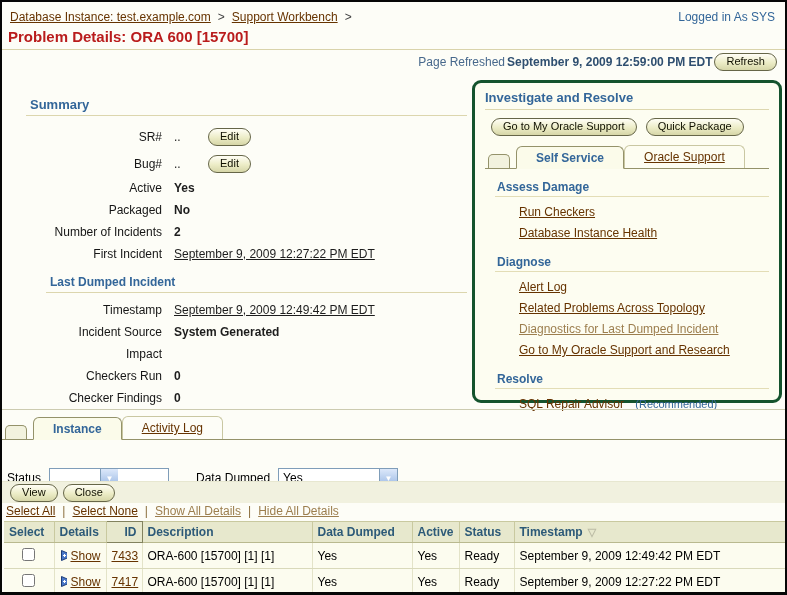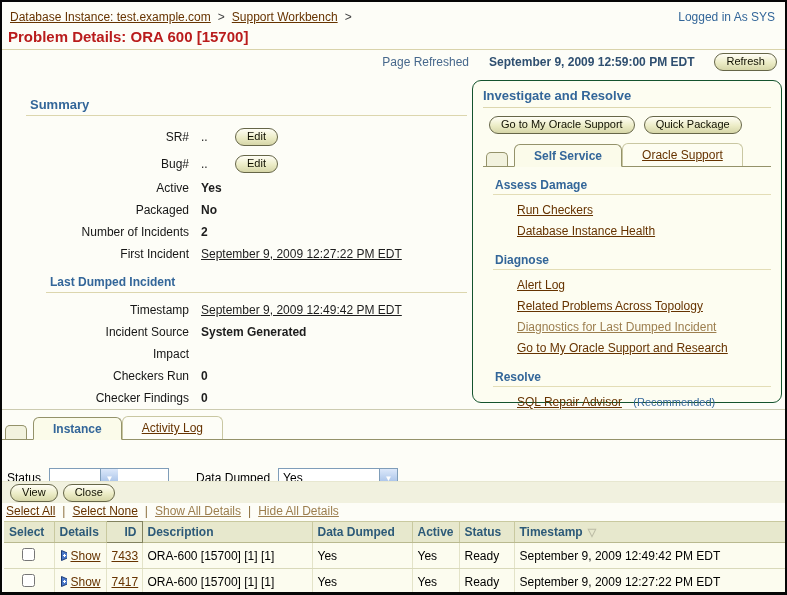--- a/index.html
+++ b/index.html
@@ -17,39 +17,39 @@
     border:1px solid #666648;border-radius:9px;
     padding:1px 11px 2px;font-size:11px;font-family:inherit;color:#101000;
     cursor:pointer;white-space:nowrap;line-height:13px;
   }
   
   #breadcrumb{position:absolute;top:8px;left:8px;display:flex;gap:7px;align-items:center;}
   .crumb-sep{color:#444;}
   #logged-in{position:absolute;top:8px;right:10px;color:#336699;}
   #page-title{position:absolute;top:26px;left:6px;font-size:15px;font-weight:bold;color:#b91c1c;}
   .hr-full{position:absolute;left:0;width:100%;height:1px;background:#d9d3ab;}
-  #refresh-row{position:absolute;top:51px;right:8px;display:flex;gap:20px;align-items:center;}
+  #refresh-row{position:absolute;top:51px;right:8px;display:flex;gap:2px;align-items:center;}
   #refresh-row .rlabel{color:#47688c;}
   #refresh-row .rtime{color:#2f4f70;font-weight:bold;}
   
   #summary{position:absolute;left:0;top:95px;width:468px;}
   .sec-title{font-size:13px;font-weight:bold;color:#336699;margin:0 0 0 28px;}
   .sec-hr{height:1px;background:#dcd6ae;margin:3px 0 7px 24px;width:441px;}
   .sub-title{font-size:12px;font-weight:bold;color:#336699;margin:10px 0 0 48px;}
   .sub-hr{height:1px;background:#dcd6ae;margin:3px 0 6px 44px;width:421px;}
   .frow{display:flex;align-items:center;height:22px;}
   .frow.tall{height:27px;}
-  .flabel{width:160px;text-align:right;padding-right:12px;color:#161616;flex:none;padding-left:27px;}
+  .flabel{width:160px;text-align:right;padding-right:12px;color:#161616;flex:none;}
   .fvalue{color:#1d1d1d;}
   .fvalue.b{font-weight:bold;}
   .fvalue.dots{width:34px;}
   
   #inv-panel{
     position:absolute;left:470px;top:78px;width:310px;height:323px;box-sizing:border-box;
-    border:1px solid #14532d;border-radius:9px;background:#fdfdf1;padding:7px 10px 0;
+    border:3px solid #14532d;border-radius:9px;background:#fdfdf1;padding:7px 10px 0;
   }
   #inv-title{font-size:13px;font-weight:bold;color:#336699;}
   .inv-hr{height:1px;background:#ddd7af;margin:4px 0 8px;}
   #inv-buttons{display:flex;gap:9px;margin:0 0 9px 6px;}
   .tabbar{display:flex;align-items:flex-end;border-bottom:1px solid #94926a;padding-left:3px;}
   .tab-stub{width:20px;height:13px;background:#f2f2de;border:1px solid #94926a;border-bottom:none;border-radius:5px 5px 0 0;margin-right:6px;flex:none;}
   .tab-active{background:#fbfbea;border:1px solid #94926a;border-bottom:1px solid #fbfbea;margin-bottom:-1px;border-radius:6px 6px 0 0;padding:4px 19px 3px;color:#336699;font-weight:bold;cursor:default;}
   .tab-inactive{border:1px solid #c9c7a2;border-bottom:none;border-radius:6px 6px 0 0;padding:4px 19px 4px;}
   .inv-sec-title{font-size:12px;font-weight:bold;color:#336699;margin:11px 0 0 12px;}
   .inv-sec-hr{height:1px;background:#e3ddb6;margin:2px 0 5px 10px;}

